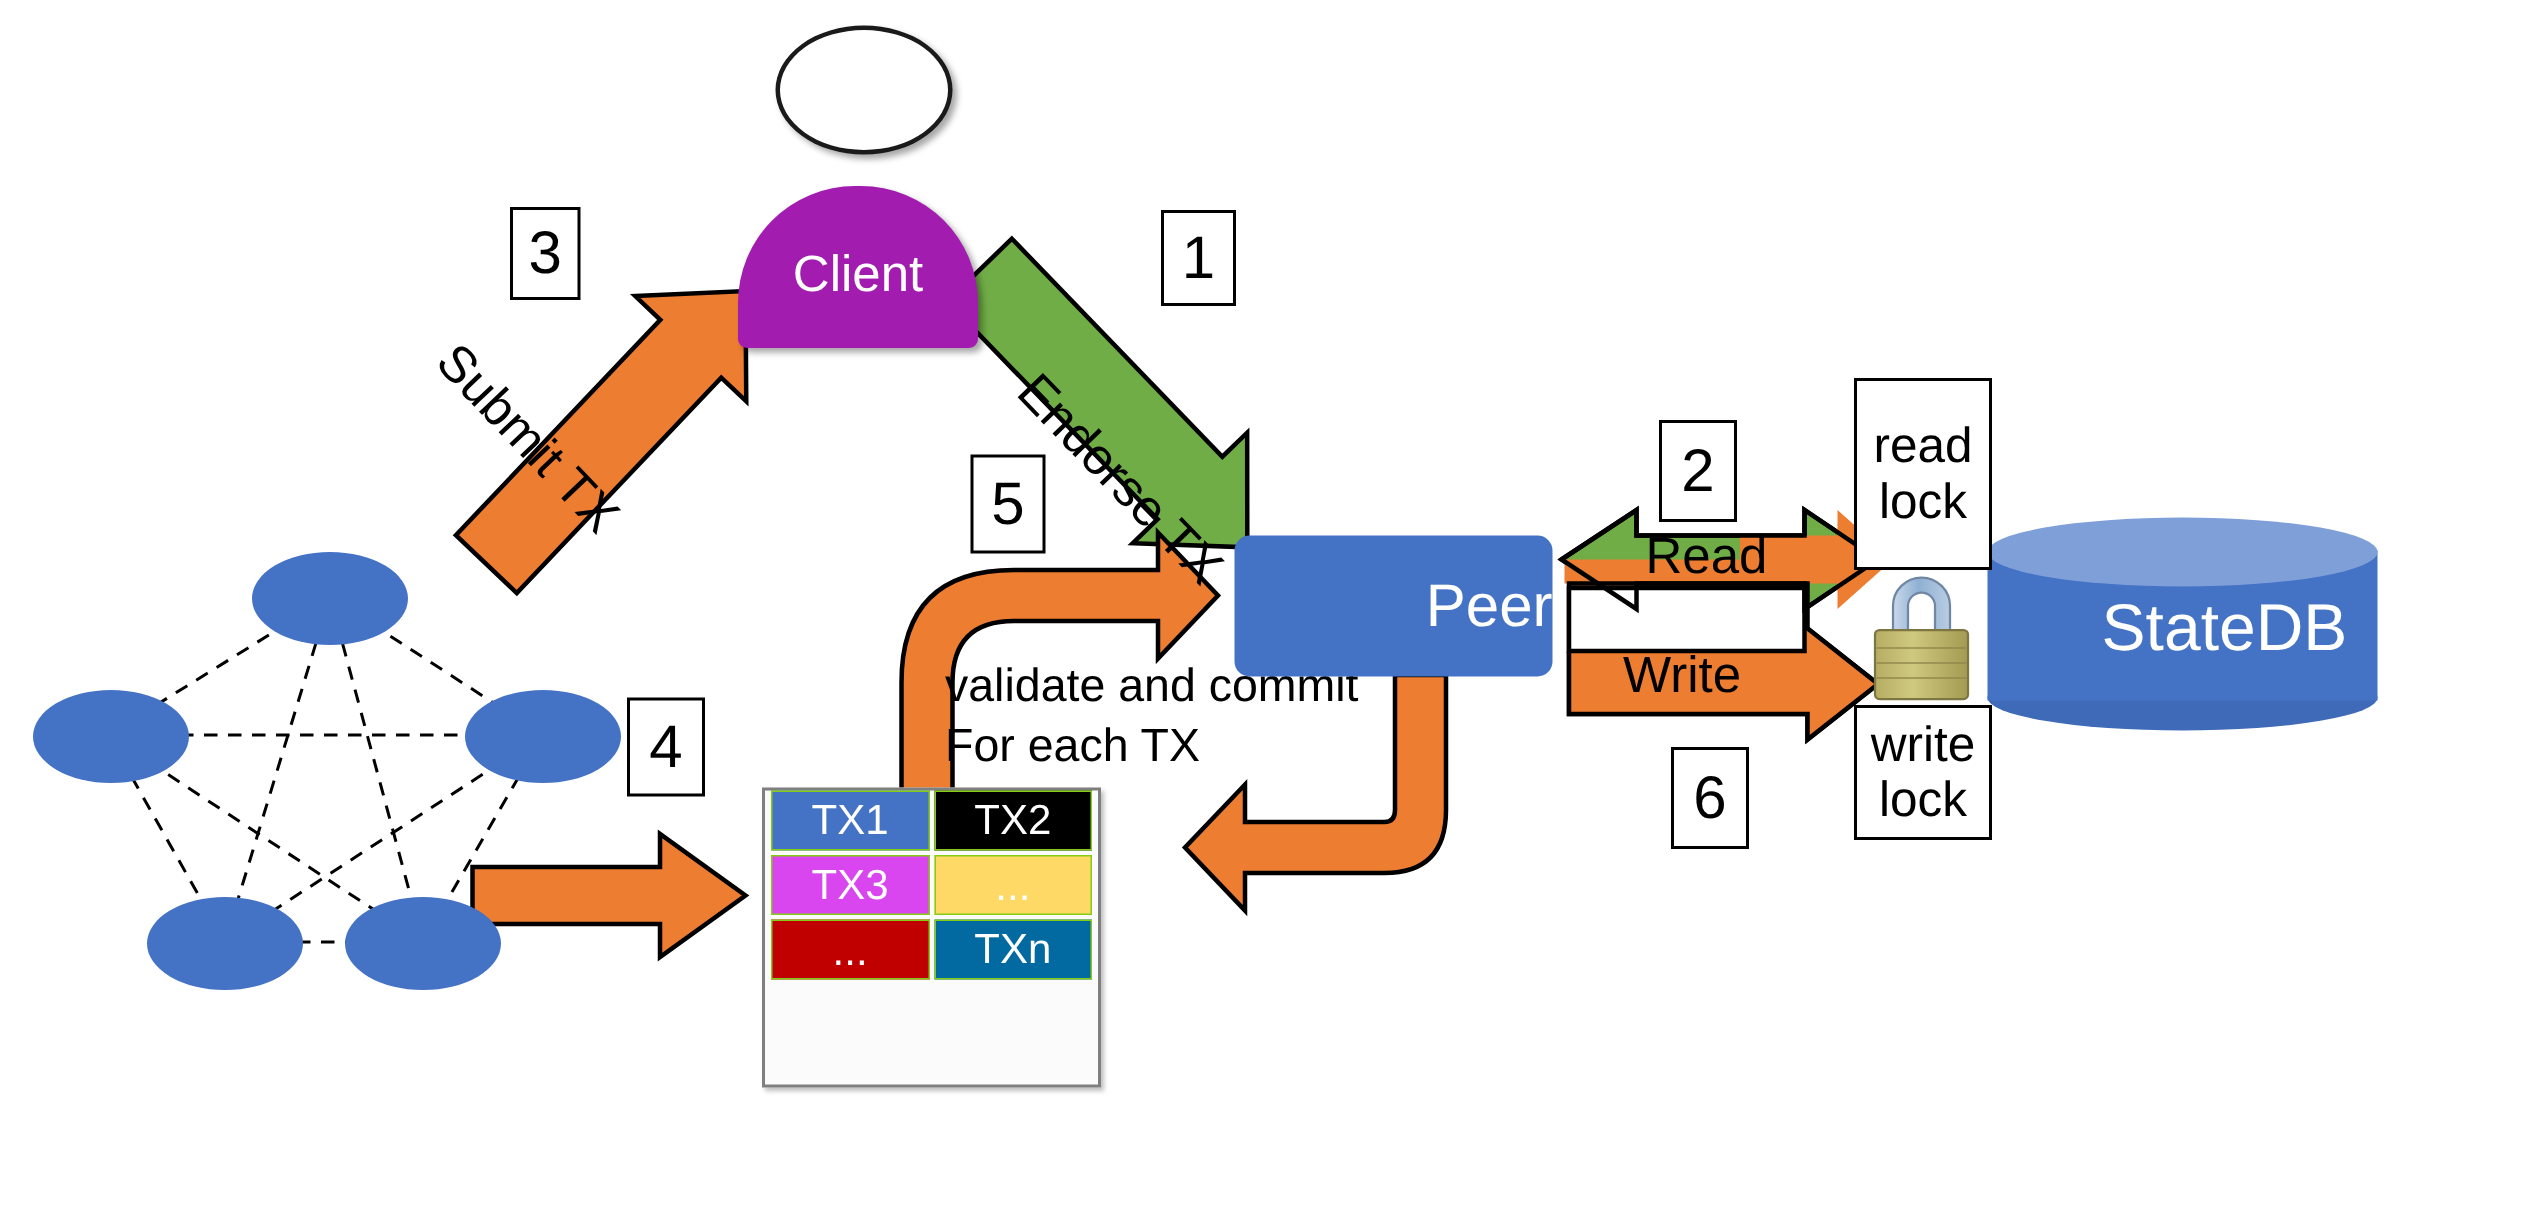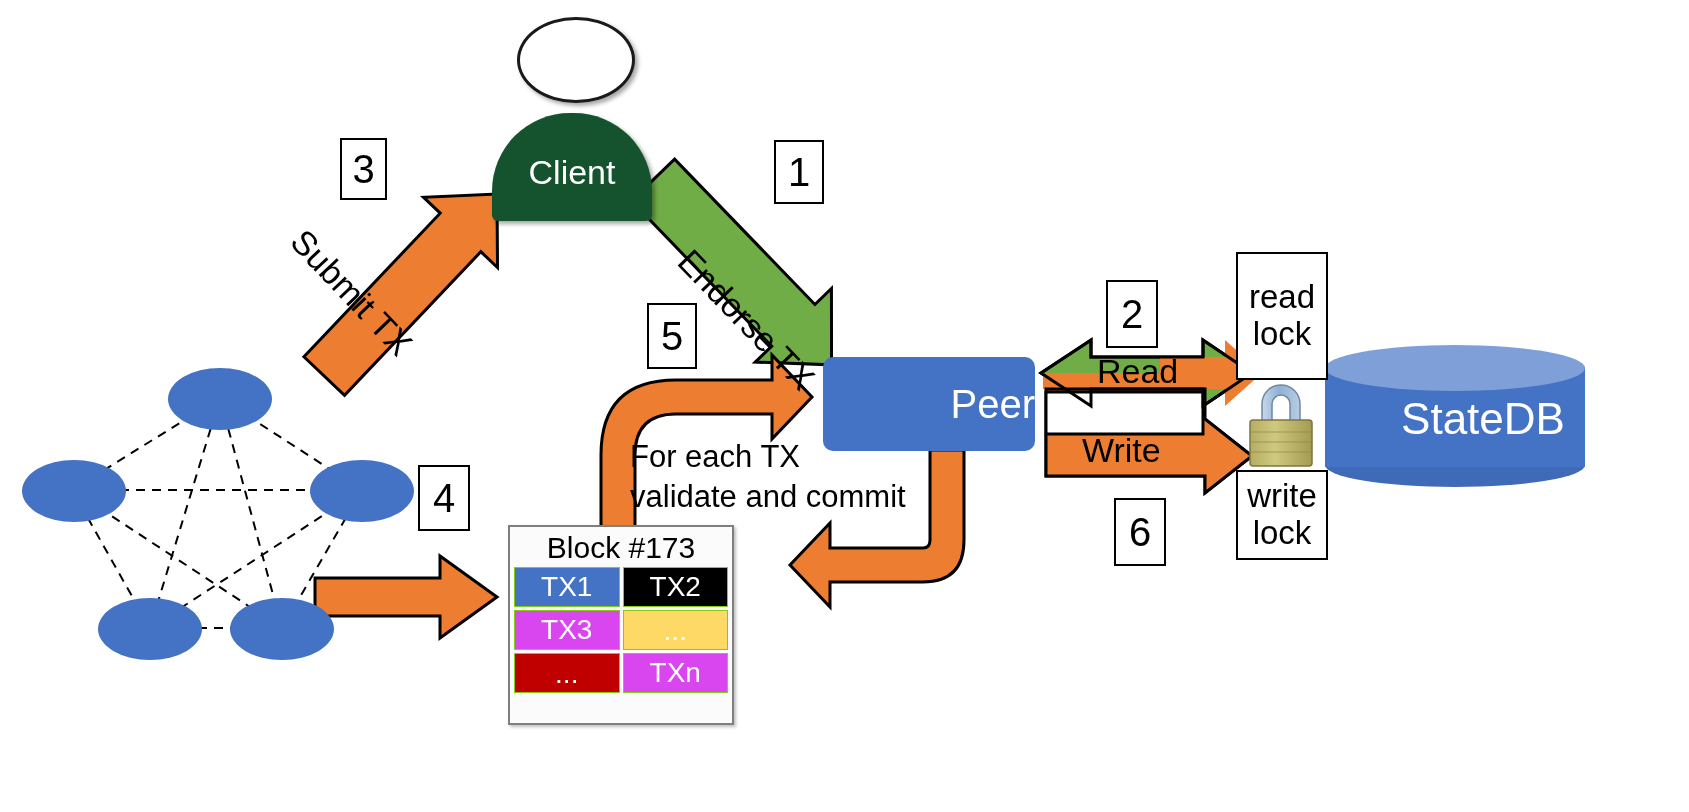--- a/index.html
+++ b/index.html
@@ -21,22 +21,22 @@
 
   
   #client-head {
     left: 517px; top: 17px; width: 112px; height: 80px;
     border: 3px solid #1a1a1a;
     border-radius: 50%;
     background: #ffffff;
     box-shadow: 3px 3px 4px rgba(0,0,0,0.35);
   }
   #client-body {
-    left: 492px; top: 113px; width: 160px; height: 108px;
-    background: #14532d;
+    left: 492px; top: 124px; width: 160px; height: 108px;
+    background: #a21caf;
     border-radius: 78px 78px 6px 6px;
     box-shadow: 3px 3px 4px rgba(0,0,0,0.35);
   }
   #client-label {
     position: absolute;
     left: 0; right: 0; top: 40px;
     text-align: center;
     color: #ffffff;
     font-size: 34px;
   }
@@ -331,29 +331,28 @@
   </div>
 
   <div class="abs node-ellipse" style="left:168px; top:368px; width:104px; height:62px;"></div>
   <div class="abs node-ellipse" style="left:22px;  top:460px; width:104px; height:62px;"></div>
   <div class="abs node-ellipse" style="left:310px; top:460px; width:104px; height:62px;"></div>
   <div class="abs node-ellipse" style="left:98px;  top:598px; width:104px; height:62px;"></div>
   <div class="abs node-ellipse" style="left:230px; top:598px; width:104px; height:62px;"></div>
 
 
   <div class="abs" id="foreach-text">
+    <div>validate and commit</div>
     <div>For each TX</div>
-    <div>validate and commit</div>
   </div>
 
   <div class="abs" id="block-table">
-    <div id="block-title">Block #173</div>
     <div class="block-grid">
       <div class="tx-cell" style="background:#4472c4;">TX1</div>
       <div class="tx-cell" style="background:#000000;">TX2</div>
       <div class="tx-cell" style="background:#d946ef;">TX3</div>
       <div class="tx-cell" style="background:#ffd966; align-items:flex-end; padding-bottom:2px;">...</div>
       <div class="tx-cell" style="background:#c00000; align-items:flex-end; padding-bottom:2px;">...</div>
-      <div class="tx-cell" style="background:#d946ef;">TXn</div>
+      <div class="tx-cell" style="background:#0369a1;">TXn</div>
     </div>
   </div>
 
 </div>
 
 </body></html>

